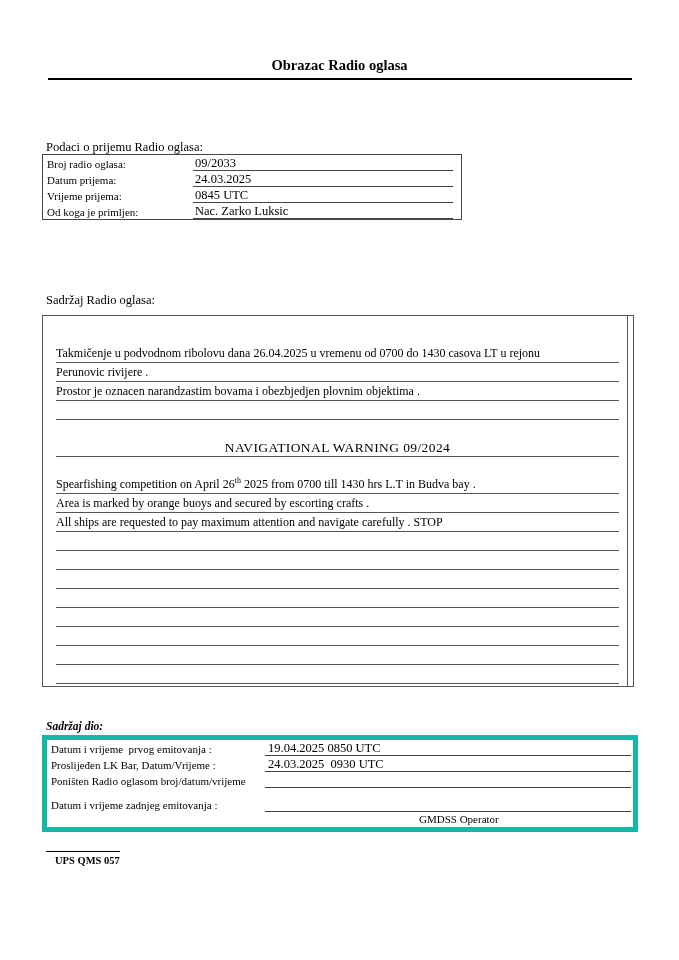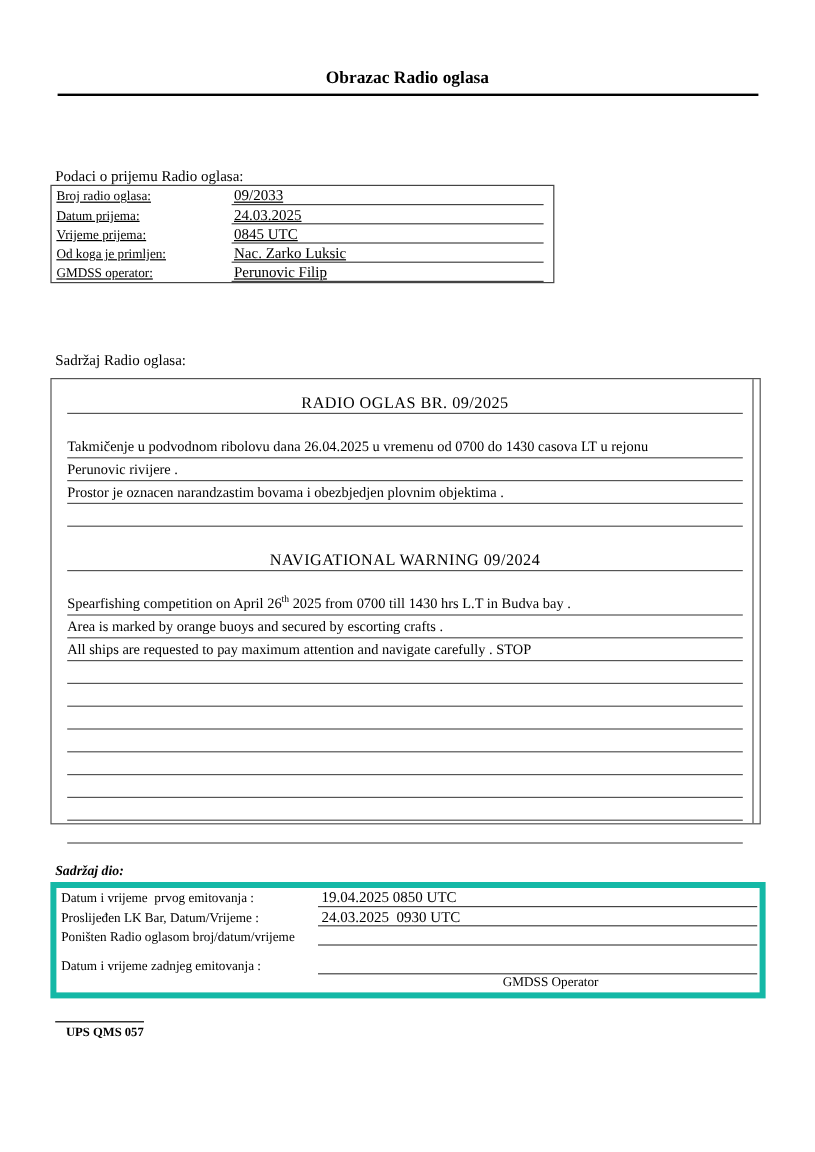--- a/index.html
+++ b/index.html
@@ -10,21 +10,21 @@
   .abs{position:absolute;}
   
   .title{top:57px;left:0;width:100%;text-align:center;font-weight:bold;font-size:14.5px;}
   .header-rule{top:78px;left:48px;width:584px;border-top:2px solid #000;}
   
   .sec-label{font-size:12.5px;}
   .reception-label{top:140px;left:46px;}
   .content-label{top:293px;left:46px;}
   .official-label{top:720px;left:46px;font-size:11.5px;font-weight:bold;font-style:italic;}
   
-  .rtable{top:154px;left:42px;width:420px;border:1px solid #444;box-sizing:border-box;background:#fff;text-decoration:underline;}
+  .rtable{top:154px;left:42px;width:420px;border:1px solid #444;box-sizing:border-box;background:#fff;}
   .rrow{display:flex;height:16px;align-items:flex-end;}
   .rrow .lab{width:146px;padding-left:4px;font-size:11px;line-height:14px;white-space:pre;}
   .rrow .val{flex:1;margin-right:8px;border-bottom:1px solid #444;font-size:12.5px;line-height:14px;padding-left:2px;white-space:pre;min-height:14px;}
   
   .cbox{top:315px;left:42px;width:592px;height:372px;border:1px solid #555;box-sizing:border-box;
         padding:10px 14px 0 13px;background:#fff;}
   .cbox-inner-right{position:absolute;top:0;bottom:0;right:5px;border-right:1px solid #555;}
   .cline{height:17px;border-bottom:1px solid #555;font-size:12px;display:flex;align-items:flex-end;
          line-height:15px;padding-bottom:1px;white-space:pre;overflow:hidden;}
   .cline.gap{border-bottom:none;}
@@ -59,29 +59,24 @@
     <div class="val">24.03.2025</div>
   </div>
   <div class="rrow">
     <div class="lab">Vrijeme prijema:</div>
     <div class="val">0845 UTC</div>
   </div>
   <div class="rrow">
     <div class="lab">Od koga je primljen:</div>
     <div class="val">Nac. Zarko Luksic</div>
   </div>
-  <div class="rrow">
-    <div class="lab">GMDSS operator:</div>
-    <div class="val">Perunovic Filip</div>
-  </div>
 </div>
 
 <div class="abs sec-label content-label">Sadržaj Radio oglasa:</div>
 <div class="abs cbox">
-  <div class="cline center">RADIO OGLAS BR. 09/2025</div>
   <div class="cline gap"></div>
   <div class="cline">Takmičenje u podvodnom ribolovu dana 26.04.2025 u vremenu od 0700 do 1430 casova LT u rejonu</div>
   <div class="cline">Perunovic rivijere .</div>
   <div class="cline">Prostor je oznacen narandzastim bovama i obezbjedjen plovnim objektima .</div>
   <div class="cline"></div>
   <div class="cline gap"></div>
   <div class="cline center">NAVIGATIONAL WARNING 09/2024</div>
   <div class="cline gap"></div>
   <div class="cline"><span>Spearfishing competition on April 26</span><sup>th</sup><span> 2025 from 0700 till 1430 hrs L.T in Budva bay .</span></div>
   <div class="cline">Area is marked by orange buoys and secured by escorting crafts .</div>

